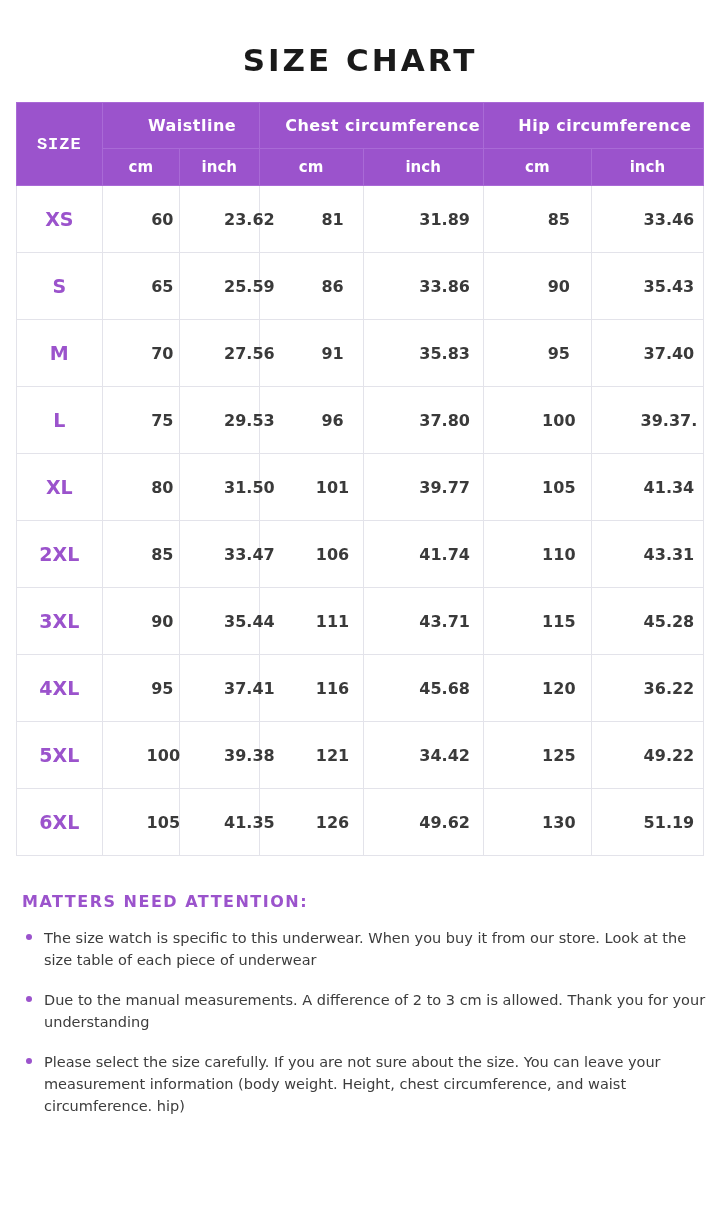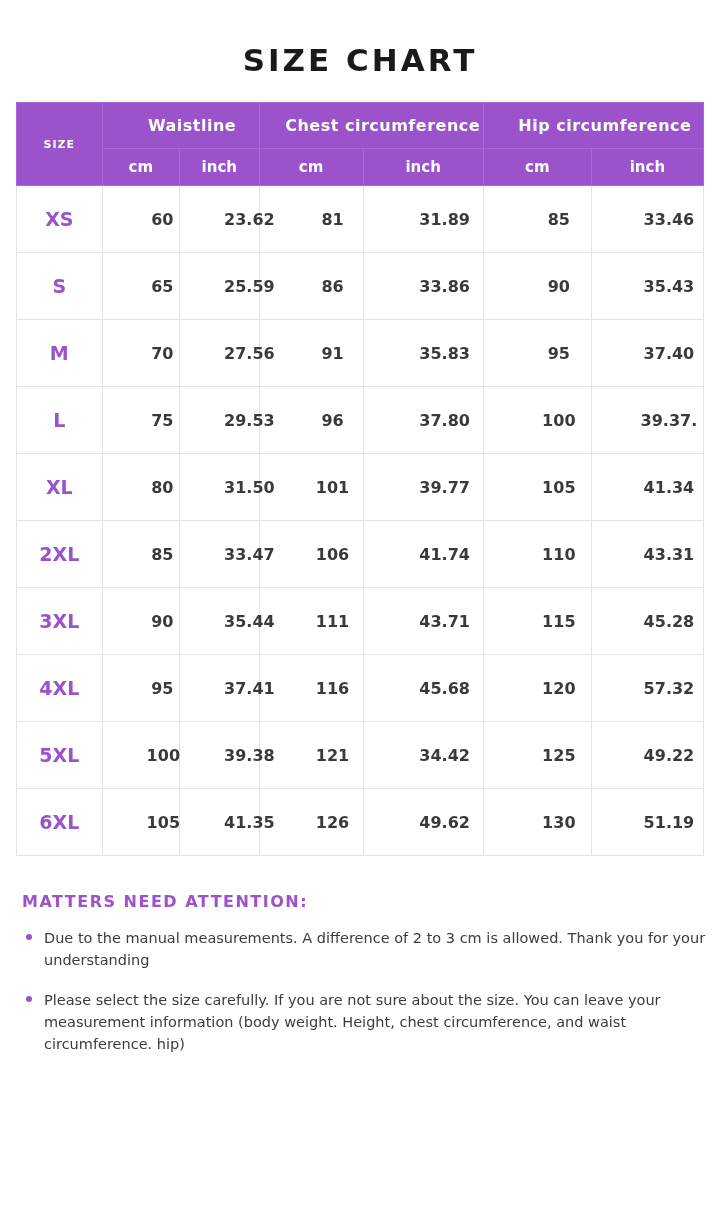--- a/index.html
+++ b/index.html
@@ -51,22 +51,23 @@
     font-size: 16px;
     height: 46px;
     letter-spacing: 0.5px;
     padding-left: 24px;
   }
   .hdr-unit {
     font-size: 15px;
     height: 37px;
   }
   .hdr-size {
-    font-size: 11px;
+    font-size: 17px;
     letter-spacing: 1px;
+    font-family: Liberation Mono, monospace;
   }
   td.size-cell {
     color: #9b53cc;
     font-weight: bold;
     font-size: 19px;
     height: 67px;
     margin-left: 40px;
   }
   td.val-cell {
     color: #3a3a3a;
@@ -216,21 +217,21 @@
           <td class="val-cell">115</td>
           <td class="val-cell">45.28</td>
         </tr>
         <tr>
           <td class="size-cell">4XL</td>
           <td class="val-cell">95</td>
           <td class="val-cell">37.41</td>
           <td class="val-cell">116</td>
           <td class="val-cell">45.68</td>
           <td class="val-cell">120</td>
-          <td class="val-cell">57.32</td>
+          <td class="val-cell">36.22</td>
         </tr>
         <tr>
           <td class="size-cell">5XL</td>
           <td class="val-cell">100</td>
           <td class="val-cell">39.38</td>
           <td class="val-cell">121</td>
           <td class="val-cell">34.42</td>
           <td class="val-cell">125</td>
           <td class="val-cell">49.22</td>
         </tr>
@@ -243,20 +244,24 @@
           <td class="val-cell">130</td>
           <td class="val-cell">51.19</td>
         </tr>
       </tbody>
     </table>
   </div>
 
   <div class="notes">
     <div class="notes-title">MATTERS  NEED  ATTENTION:</div>
     <ul class="note-list">
+      <li>
+        <span class="dot"></span>
+        <span>The size watch is specific to this underwear. When you buy it from our store. Look at the size table of each piece of underwear</span>
+      </li>
       <li>
         <span class="dot"></span>
         <span>Due to the manual measurements. A difference of 2 to 3 cm is allowed. Thank you for your understanding</span>
       </li>
       <li>
         <span class="dot"></span>
         <span>Please select the size carefully. If you are not sure about the size. You can leave your measurement information (body weight. Height, chest circumference, and waist circumference. hip)</span>
       </li>
     </ul>
   </div>

